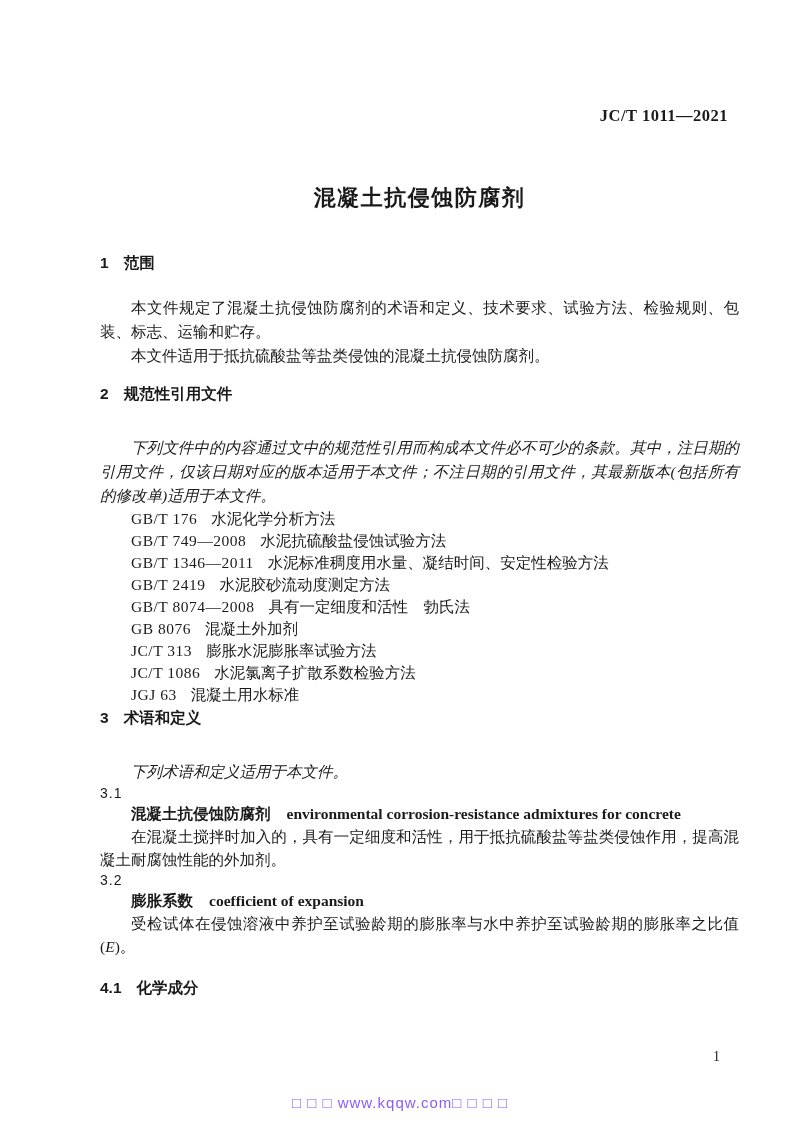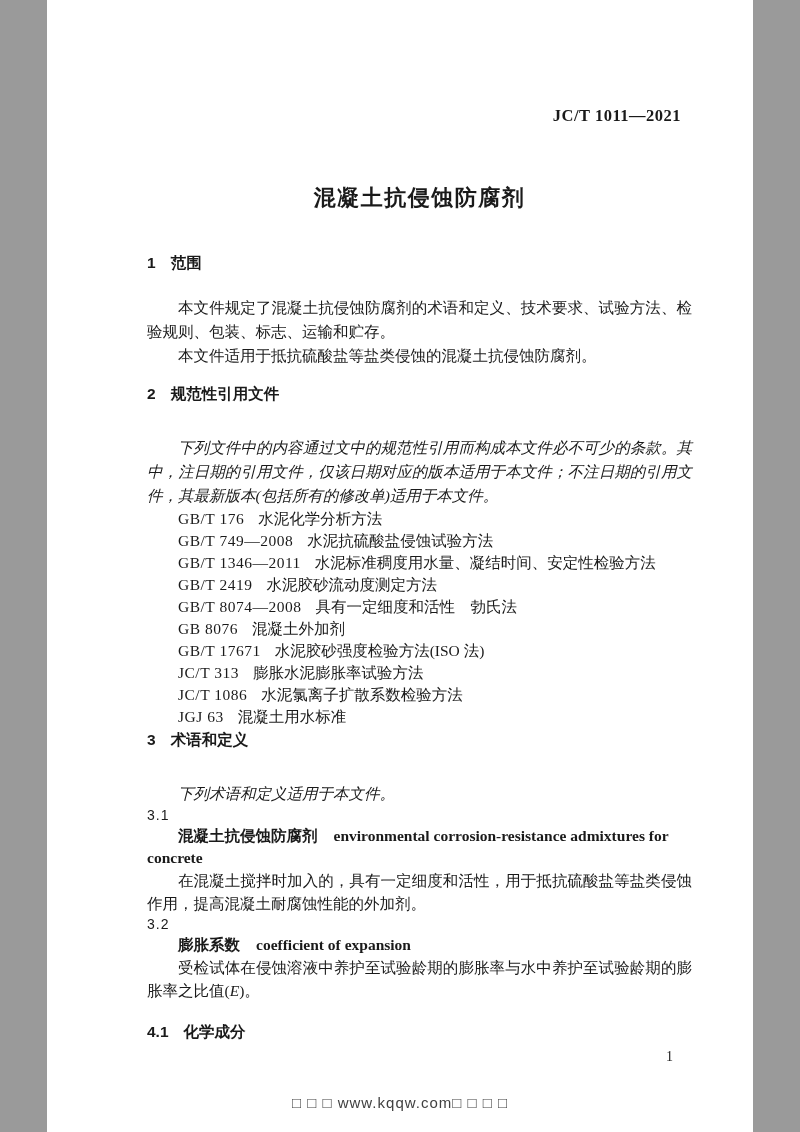--- a/index.html
+++ b/index.html
@@ -1,19 +1,19 @@
 <!DOCTYPE html>
 <html><head>
 <meta charset="utf-8">
 <style>
   * { margin:0; padding:0; box-sizing:border-box; }
   html,body { background:#9a9a9a; }
   .page {
     position:relative;
-    width:706px; height:1132px;
+    width:800px; height:1132px;
     margin:0 auto;
     background:#ffffff;
     color:#1a1a1a;
     font-family:"Liberation Serif", serif;
     overflow:hidden;
   }
   .doc-code {
     position:absolute; top:106px; right:72px;
     font-size:16.5px; font-weight:700; letter-spacing:0.5px;
     font-family:"Liberation Serif", serif;
@@ -53,21 +53,21 @@
   .term-en { font-family:"Liberation Serif", serif; }
   .term-def { font-size:15.5px; line-height:23px; text-indent:2em; text-align:justify; }
   .var-italic { font-style:italic; }
   .page-number {
     position:absolute; top:1048px; right:80px;
     font-size:14px; line-height:18px;
   }
   .footer-watermark {
     position:absolute; top:1094px; left:0; right:0;
     text-align:center;
-    font-size:15px; color:#404040; letter-spacing:1px;
+    font-size:15px; color:#8b5cf6; letter-spacing:1px;
     font-family:"Liberation Sans", sans-serif;
   }
 </style>
 </head>
 <body>
 
 <div class="page">
 
   <div class="doc-code">JC/T 1011—2021</div>
 
@@ -86,21 +86,20 @@
     </div>
     <p class="body-p p-intro">下列文件中的内容通过文中的规范性引用而构成本文件必不可少的条款。其中，注日期的引用文件，仅该日期对应的版本适用于本文件；不注日期的引用文件，其最新版本(包括所有的修改单)适用于本文件。</p>
 
     <ul class="ref-list">
       <li><span class="ref-code">GB/T 176</span><span>水泥化学分析方法</span></li>
       <li><span class="ref-code">GB/T 749—2008</span><span>水泥抗硫酸盐侵蚀试验方法</span></li>
       <li><span class="ref-code">GB/T 1346—2011</span><span>水泥标准稠度用水量、凝结时间、安定性检验方法</span></li>
       <li><span class="ref-code">GB/T 2419</span><span>水泥胶砂流动度测定方法</span></li>
       <li><span class="ref-code">GB/T 8074—2008</span><span>具有一定细度和活性　勃氏法</span></li>
       <li><span class="ref-code">GB 8076</span><span>混凝土外加剂</span></li>
-      <li><span class="ref-code">GB/T 17671</span><span>水泥胶砂强度检验方法(ISO 法)</span></li>
       <li><span class="ref-code">JC/T 313</span><span>膨胀水泥膨胀率试验方法</span></li>
       <li><span class="ref-code">JC/T 1086</span><span>水泥氯离子扩散系数检验方法</span></li>
       <li><span class="ref-code">JGJ 63</span><span>混凝土用水标准</span></li>
     </ul>
 
     <div class="sec-heading h3">
       <span class="sec-num">3</span><span>术语和定义</span>
     </div>
     <p class="body-p p-intro">下列术语和定义适用于本文件。</p>
 

